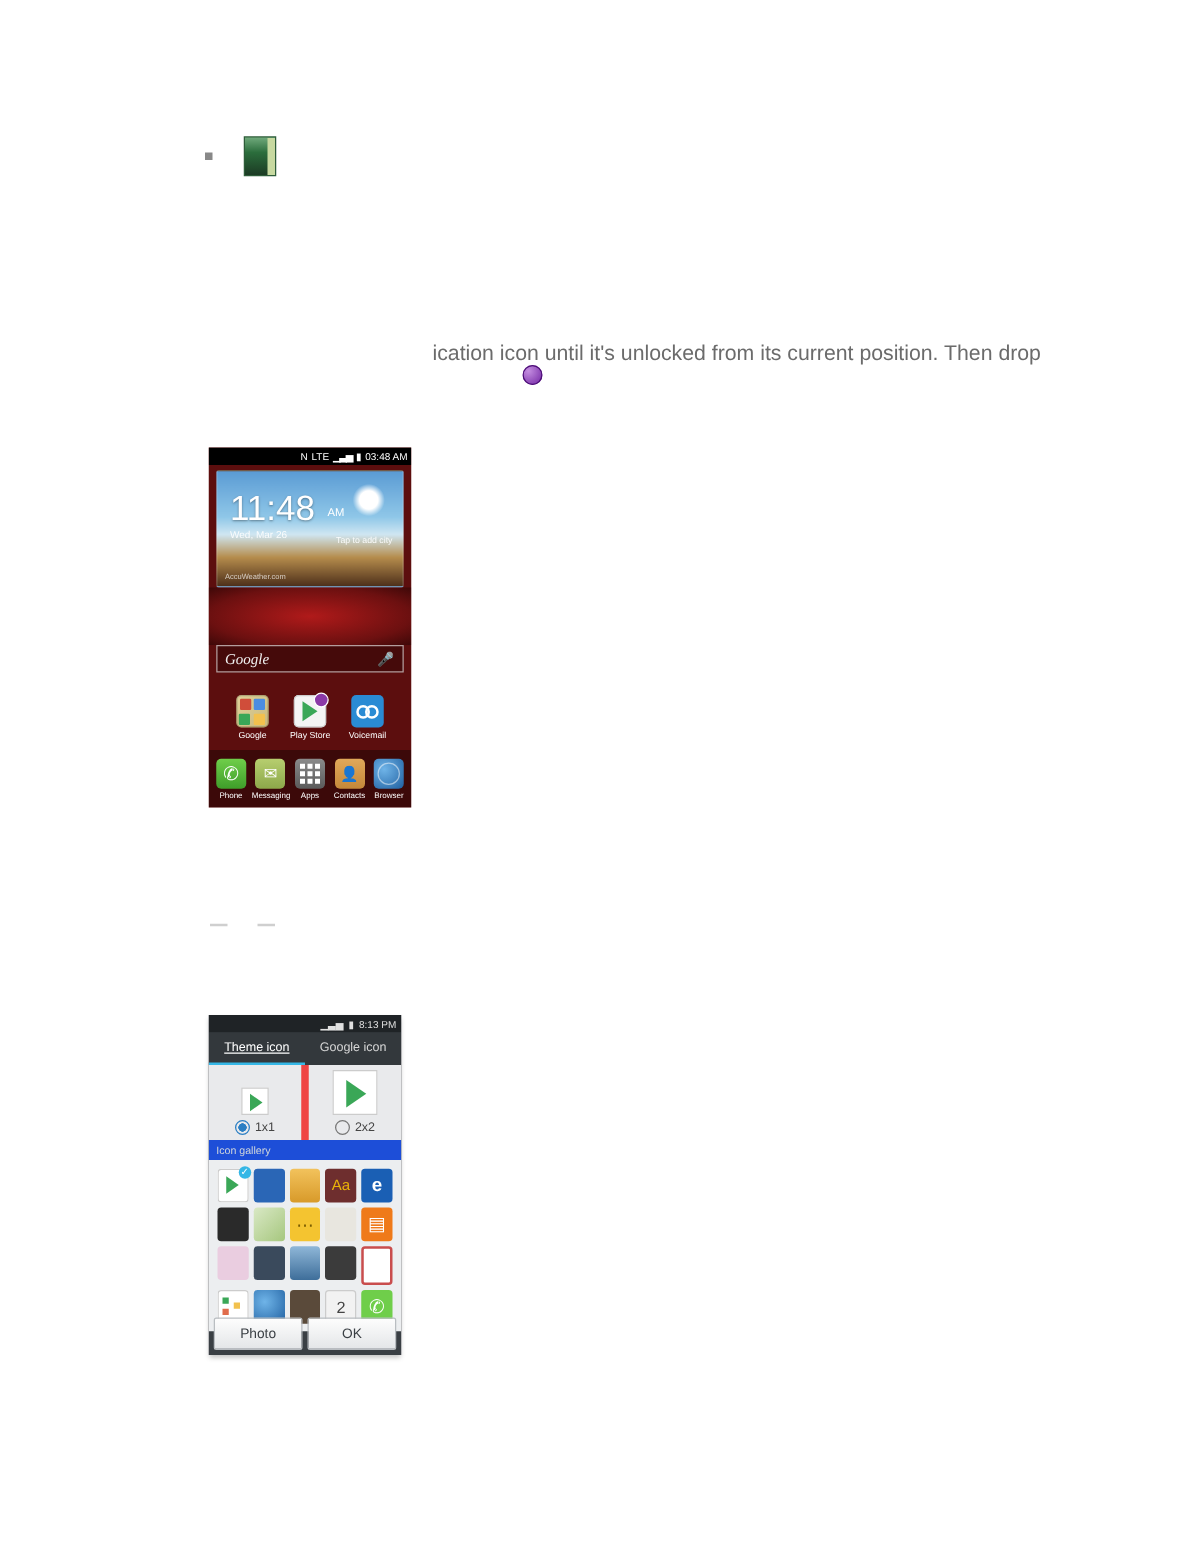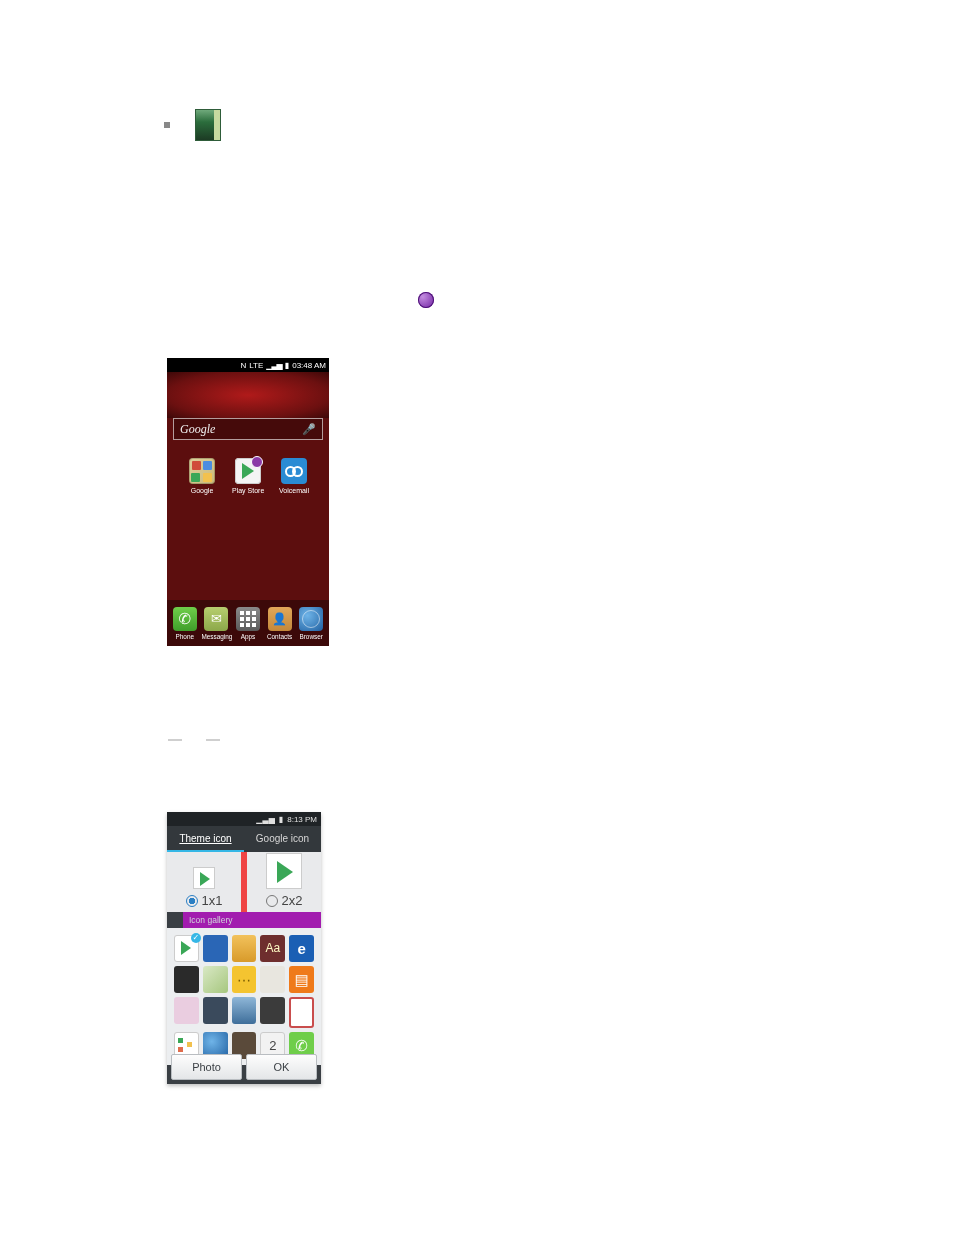--- a/index.html
+++ b/index.html
@@ -195,46 +195,46 @@
   }
   .phone2 .sizes .half {
     flex:1; display:flex; flex-direction:column; align-items:center; justify-content:flex-end; padding-bottom:4px; gap:4px;
   }
   .phone2 .sizes .half + .half { border-left:6px solid #ef4444; }
   .phone2 .play-sm, .phone2 .play-lg { background:#fff; border:1px solid #ccc; position:relative; }
   .phone2 .play-sm { width:20px; height:20px; }
   .phone2 .play-lg { width:34px; height:34px; }
   .phone2 .play-sm::before,.phone2 .play-lg::before{content:"";position:absolute;left:30%;top:22%;width:0;height:0;border-left:10px solid #3aa757;border-top:7px solid transparent;border-bottom:7px solid transparent;}
   .phone2 .play-lg::before{border-left-width:16px;border-top-width:11px;border-bottom-width:11px;}
-  .phone2 .radio-row { display:flex; align-items:center; gap:4px; font-size:13px; color:#444;}
+  .phone2 .radio-row { display:flex; align-items:center; gap:4px; font-size:10px; color:#444;}
   .phone2 .radio { width:10px;height:10px;border-radius:50%;border:1px solid #777;display:inline-block;}
   .phone2 .radio.on { background: radial-gradient(circle,#2b7fc4 45%, transparent 50%); border-color:#2b7fc4;}
 
   .phone2 .gallery-hdr {
-    height:16px; background:#a21caf; color:#d0d6db; font-size:8.5px; padding:0 6px; display:flex; align-items:center;margin-left:16px;
+    height:16px; background:#1d4ed8; color:#d0d6db; font-size:8.5px; padding:0 6px; display:flex; align-items:center;
   }
   .phone2 .grid {
     background:#eceef0;
     display:grid; grid-template-columns:repeat(5,1fr);
     padding:5px 5px 2px 5px;
   }
   .phone2 .grid .g {
     height:27px; margin:2px;
     border-radius:3px;
     position:relative;
   }
   .phone2 .grid .g .chk {
     position:absolute; right:-2px; top:-2px; width:10px;height:10px;border-radius:50%;
     background:#35b7e6; color:#fff; font-size:8px; line-height:10px; text-align:center;
   }
   
   .g0{background:#fff;box-shadow:inset 0 0 0 1px #ccc;} .g0::before{content:"";position:absolute;left:7px;top:6px;border-left:10px solid #3aa757;border-top:7px solid transparent;border-bottom:7px solid transparent;}
   .g1{background:#2a66b6;}
   .g2{background:linear-gradient(180deg,#f2c25c,#d89a2a);}
-  .g3{background:#6e2e2e;color:#fef9c3;font-size:12px;line-height:27px;text-align:center;}
+  .g3{background:#6e2e2e;color:#eab308;font-size:12px;line-height:27px;text-align:center;}
   .g4{background:#1a5fb4;border-radius:50%;color:#fff;font-size:15px;line-height:27px;text-align:center;font-weight:bold;}
   .g5{background:#2a2a2a;border-radius:12px;}
   .g6{background:linear-gradient(135deg,#d9e8c5,#a6c77e);}
   .g7{background:#f4c430;position:relative;} .g7::before{content:"⋯";position:absolute;inset:0;display:flex;align-items:center;justify-content:center;color:#7a5c00;font-size:14px;}
   .g8{background:#e8e6df;}
   .g9{background:#ef7a1a;color:#fff;font-size:15px;line-height:27px;text-align:center;}
   .g10{background:#eacde0;}
   .g11{background:#3a4a5c;}
   .g12{background:linear-gradient(180deg,#8fb7d8,#3e6e9a);}
   .g13{background:#3b3b3b;}
@@ -255,29 +255,38 @@
     display:flex;align-items:center;justify-content:center;
   }
 </style>
 </head>
 <body>
 <div class="page">
 
   <div class="top-bullet"></div>
   <div class="top-thumb"></div>
 
+  <div class="body-line line1">ication icon until it's unlocked from its current position. Then drop</div>
   <div class="inline-icon"></div>
 
   <div class="phone1">
     <div class="statusbar">
       <span>N</span>
       <span>LTE</span>
       <span class="sig">▁▃▅</span>
       <span>▮</span>
       <span>03:48 AM</span>
+    </div>
+    <div class="clockwidget">
+      <div class="sun"></div>
+      <div class="time">11:48</div>
+      <div class="ampm">AM</div>
+      <div class="date">Wed, Mar 26</div>
+      <div class="city">Tap to add city</div>
+      <div class="provider">AccuWeather.com</div>
     </div>
     <div class="redmid"></div>
     <div class="searchbar">
       <span class="gtext">Google</span>
       <span class="mic">🎤</span>
     </div>
     <div class="approw">
       <div class="appcell">
         <div class="ic ic-google"></div>
         <div class="lbl">Google</div>

